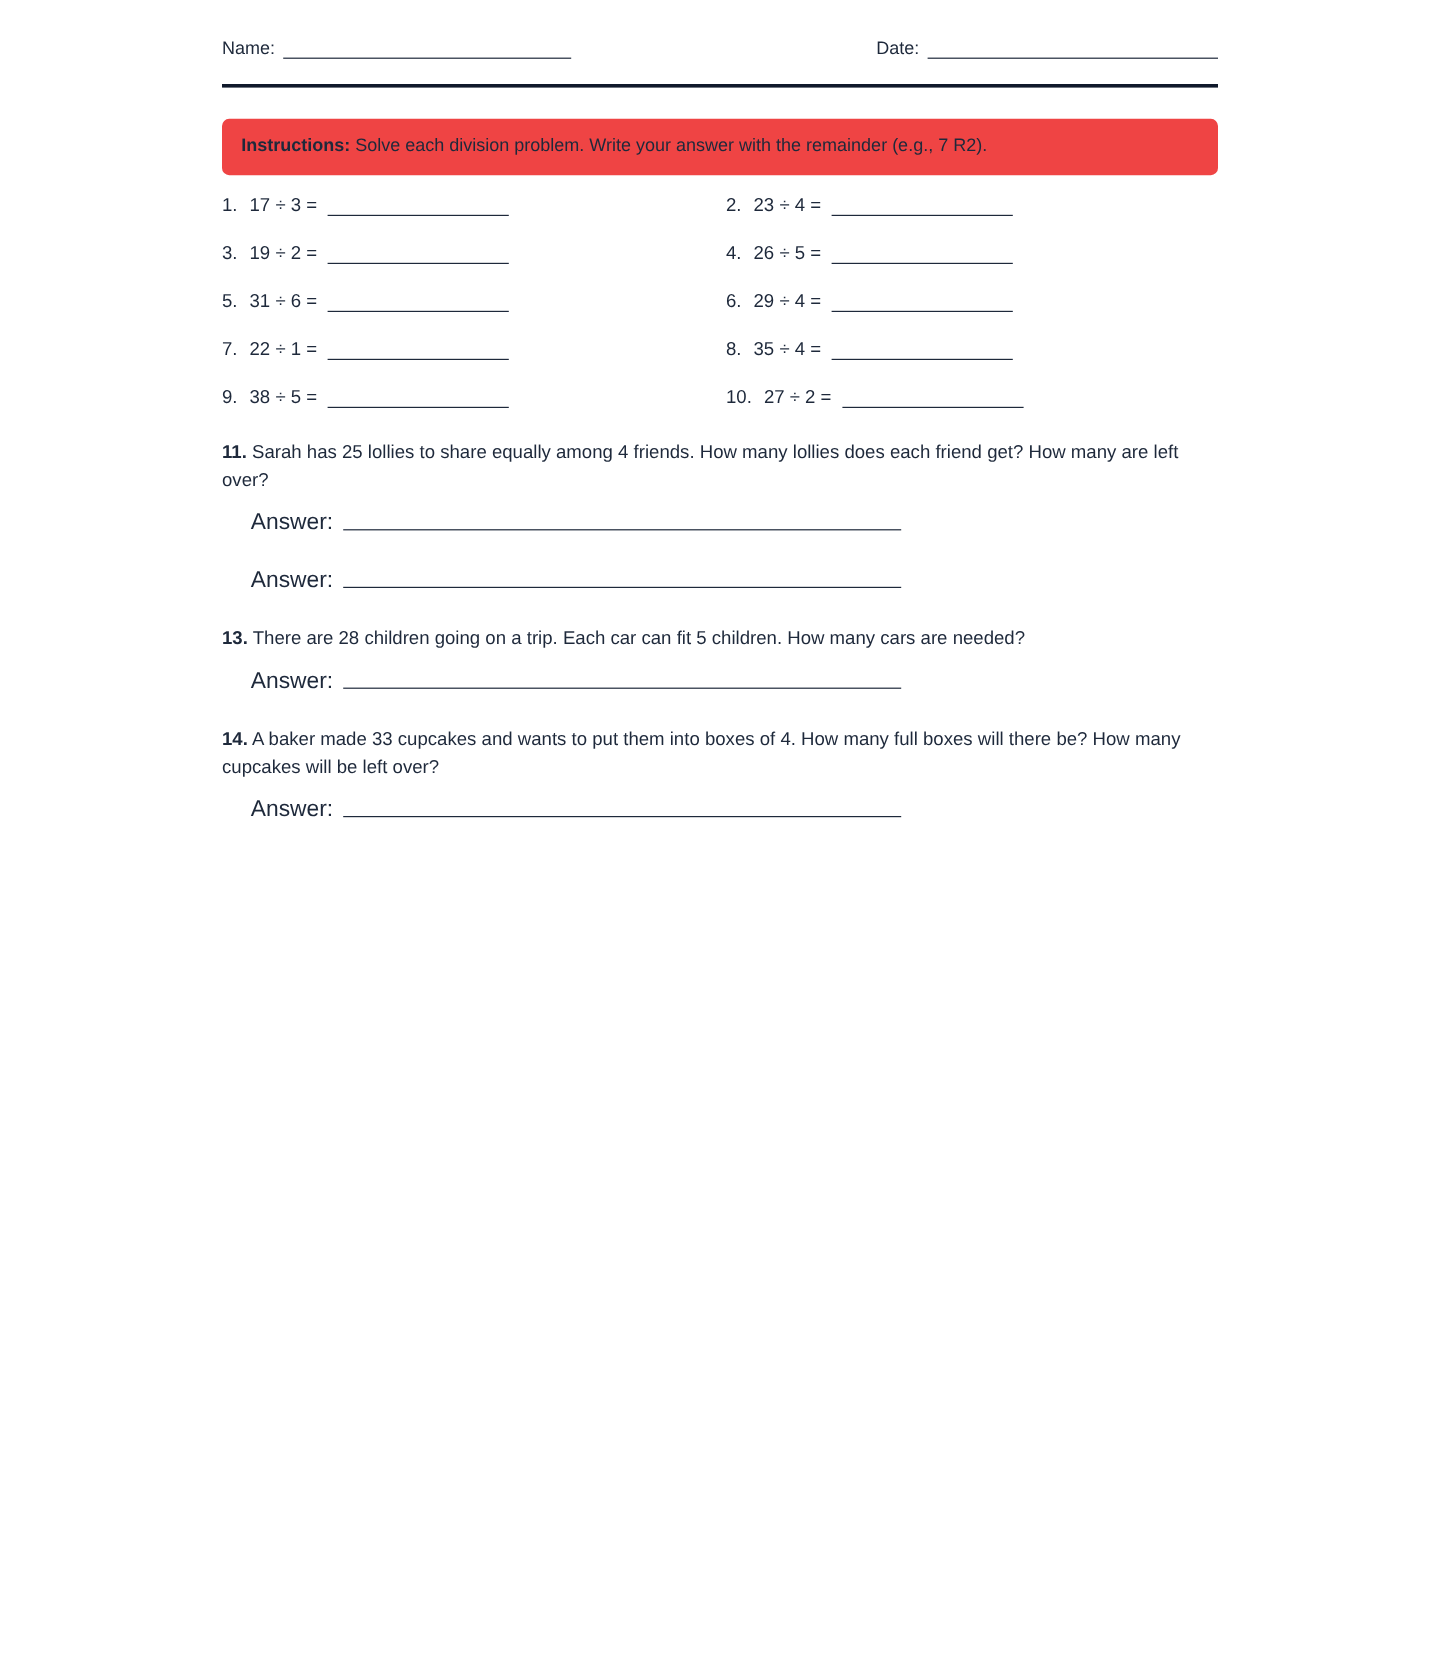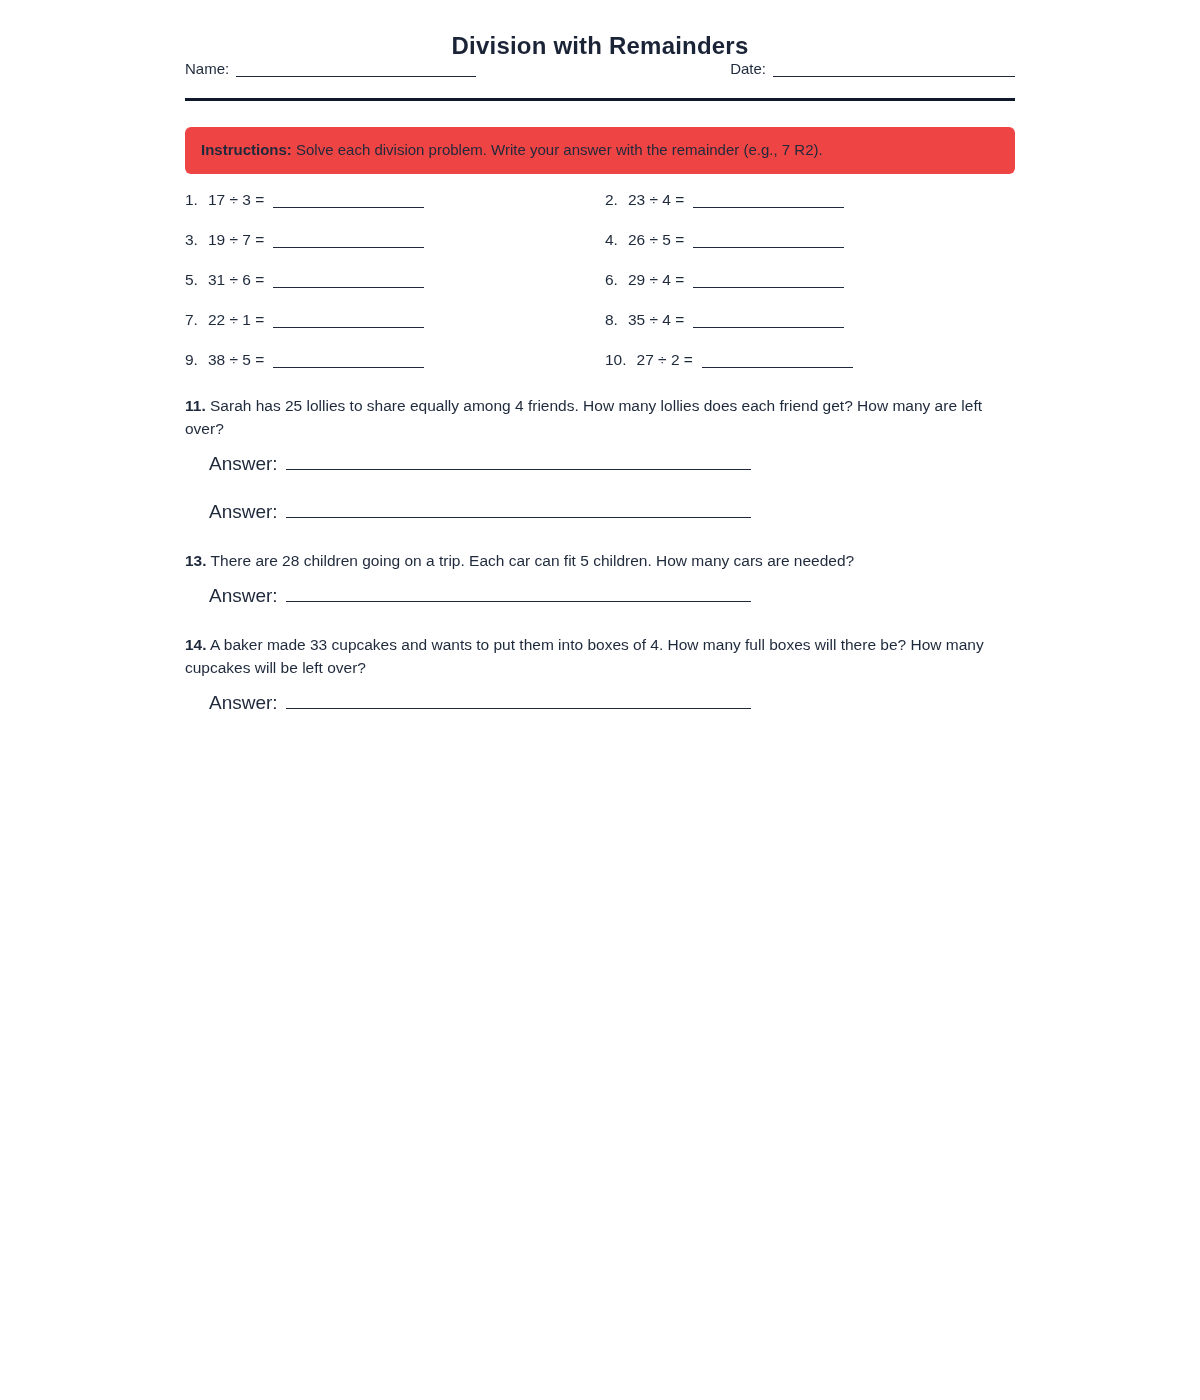--- a/index.html
+++ b/index.html
@@ -108,21 +108,20 @@
     height: 17px;
     margin-left: 8px;
   }
 </style>
 </head>
 <body>
 
 <div class="page">
   <div class="content">
 
-    <h1 class="title">Division with Remainders</h1>
 
     <div class="name-date-row">
       <div class="field">
         <span class="field-label">Name:</span>
         <span class="write-line name-line"></span>
       </div>
       <div class="field">
         <span class="field-label">Date:</span>
         <span class="write-line date-line"></span>
       </div>
@@ -140,21 +139,21 @@
         <span class="p-expr">17 ÷ 3 =</span>
         <span class="answer-blank-short"></span>
       </div>
       <div class="problem-item">
         <span class="p-num">2.</span>
         <span class="p-expr">23 ÷ 4 =</span>
         <span class="answer-blank-short"></span>
       </div>
       <div class="problem-item">
         <span class="p-num">3.</span>
-        <span class="p-expr">19 ÷ 7 =</span>
+        <span class="p-expr">19 ÷ 2 =</span>
         <span class="answer-blank-short"></span>
       </div>
       <div class="problem-item">
         <span class="p-num">4.</span>
         <span class="p-expr">26 ÷ 5 =</span>
         <span class="answer-blank-short"></span>
       </div>
       <div class="problem-item">
         <span class="p-num">5.</span>
         <span class="p-expr">31 ÷ 6 =</span>

